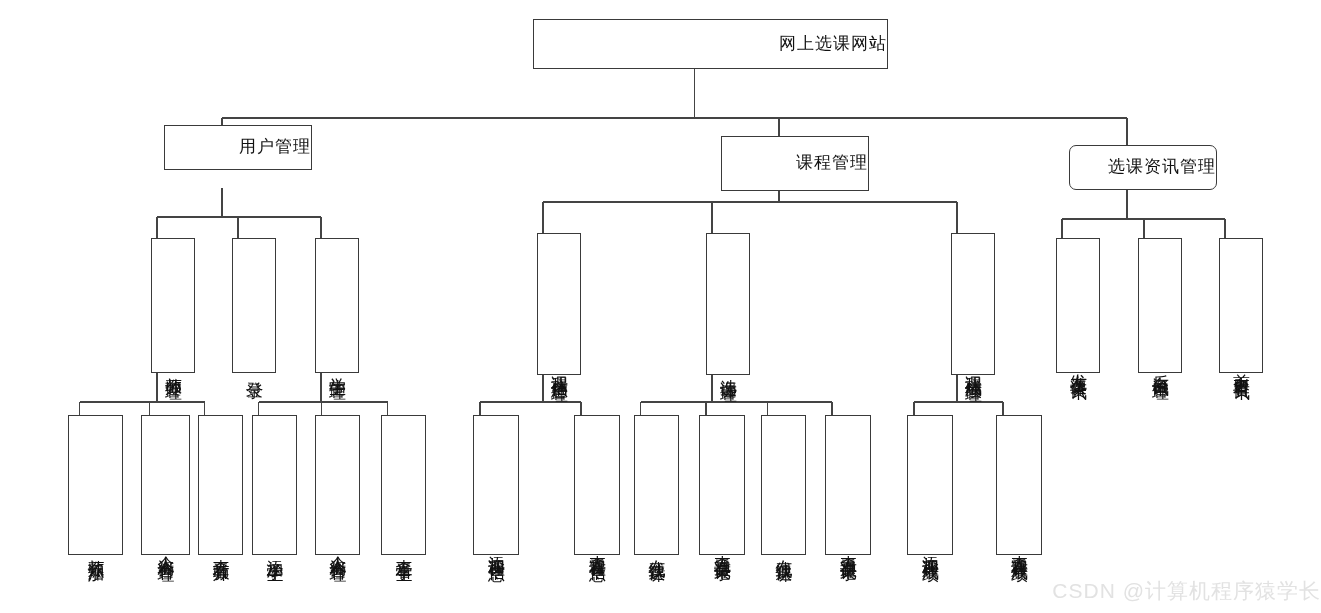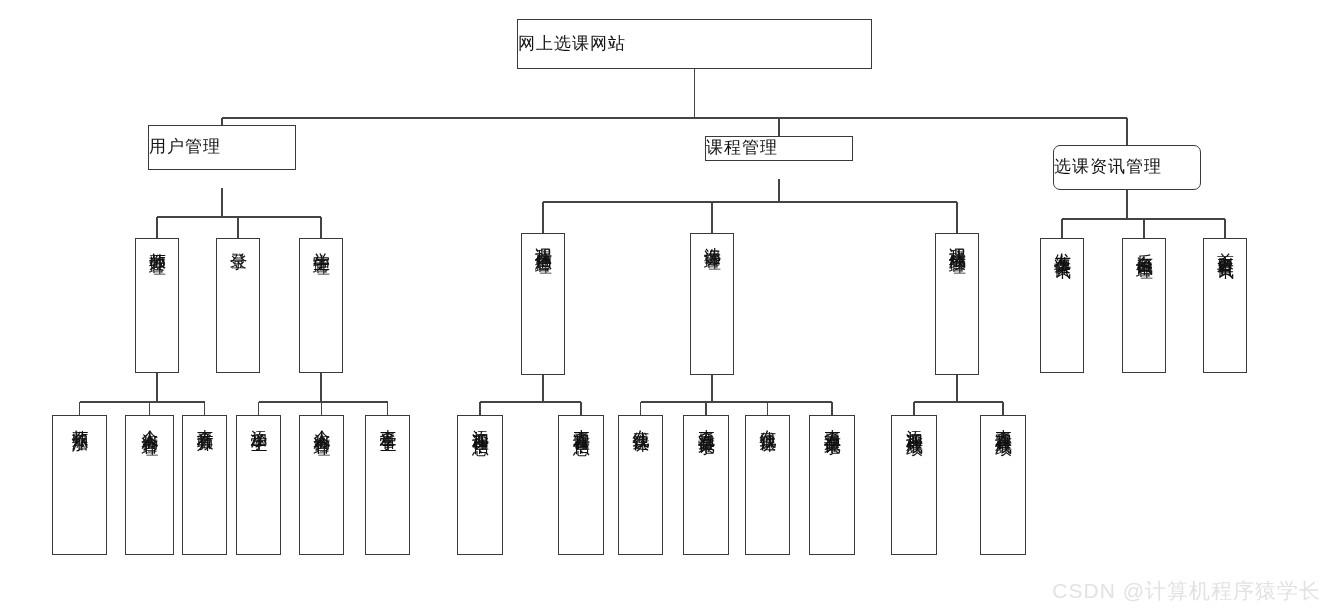--- a/index.html
+++ b/index.html
@@ -23,24 +23,25 @@
     width: 1321px;
     height: 613px;
   }
   .node-box {
     position: absolute;
     box-sizing: border-box;
     border: 1px solid #3a3a3a;
     background: #ffffff;
     display: flex;
     align-items: center;
-    justify-content: flex-start;
+    justify-content: flex-end;
     color: #111111;
     line-height: 1.18;
     z-index: 2;
+    margin-left: 16px;
   }
   .node-box.horizontal {
     writing-mode: horizontal-tb;
     font-size: 17px;
     letter-spacing: 1px;
   }
   .node-box.vertical {
     writing-mode: vertical-rl;
     text-orientation: upright;
     font-size: 17px;
@@ -116,21 +117,21 @@
       <line x1="1003" y1="402" x2="1003" y2="415" stroke="#444444" stroke-width="1.6" shape-rendering="crispEdges"></line>
     </svg>
 
   <div id="node-layer">
       <div class="node-box horizontal" style="left: 517px; top: 19px; width: 355px; height: 50px; border-color: rgb(58, 58, 58); color: rgb(17, 17, 17);">
         <span class="node-label">网上选课网站</span>
       </div>
       <div class="node-box horizontal" style="left: 148px; top: 125px; width: 148px; height: 45px; border-color: rgb(58, 58, 58); color: rgb(17, 17, 17);">
         <span class="node-label">用户管理</span>
       </div>
-      <div class="node-box horizontal" style="left: 705px; top: 136px; width: 148px; height: 25px; border-color: rgb(58, 58, 58); color: rgb(17, 17, 17);">
+      <div class="node-box horizontal" style="left: 705px; top: 136px; width: 148px; height: 55px; border-color: rgb(58, 58, 58); color: rgb(17, 17, 17);">
         <span class="node-label">课程管理</span>
       </div>
       <div class="node-box horizontal" style="left: 1053px; top: 145px; width: 148px; height: 45px; border-color: rgb(58, 58, 58); color: rgb(17, 17, 17); border-radius: 7px;">
         <span class="node-label">选课资讯管理</span>
       </div>
       <div class="node-box vertical" style="left: 135px; top: 238px; width: 44px; height: 135px; border-color: rgb(58, 58, 58); color: rgb(17, 17, 17);">
         <span class="node-label">教师管理</span>
       </div>
       <div class="node-box vertical" style="left: 216px; top: 238px; width: 44px; height: 135px; border-color: rgb(58, 58, 58); color: rgb(17, 17, 17);">
         <span class="node-label">登录</span>

